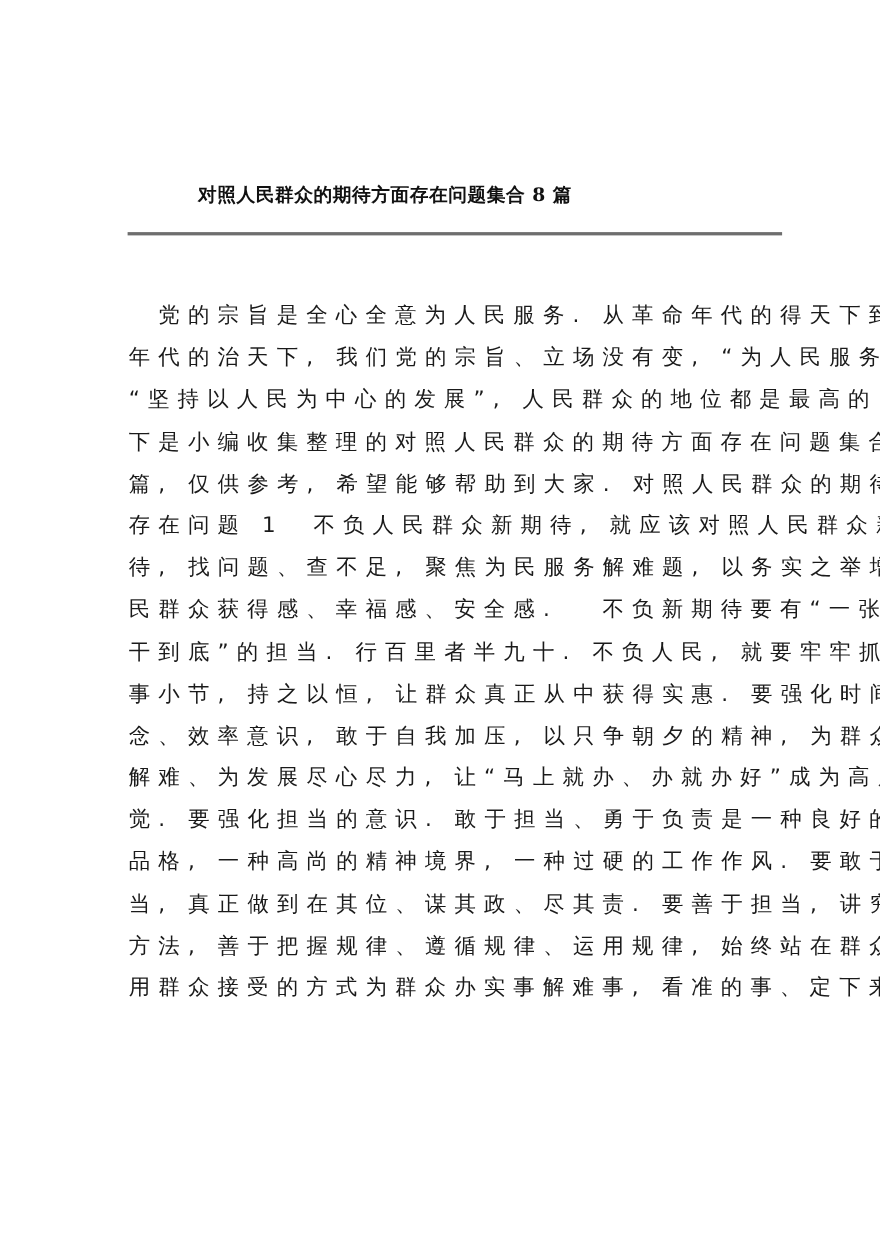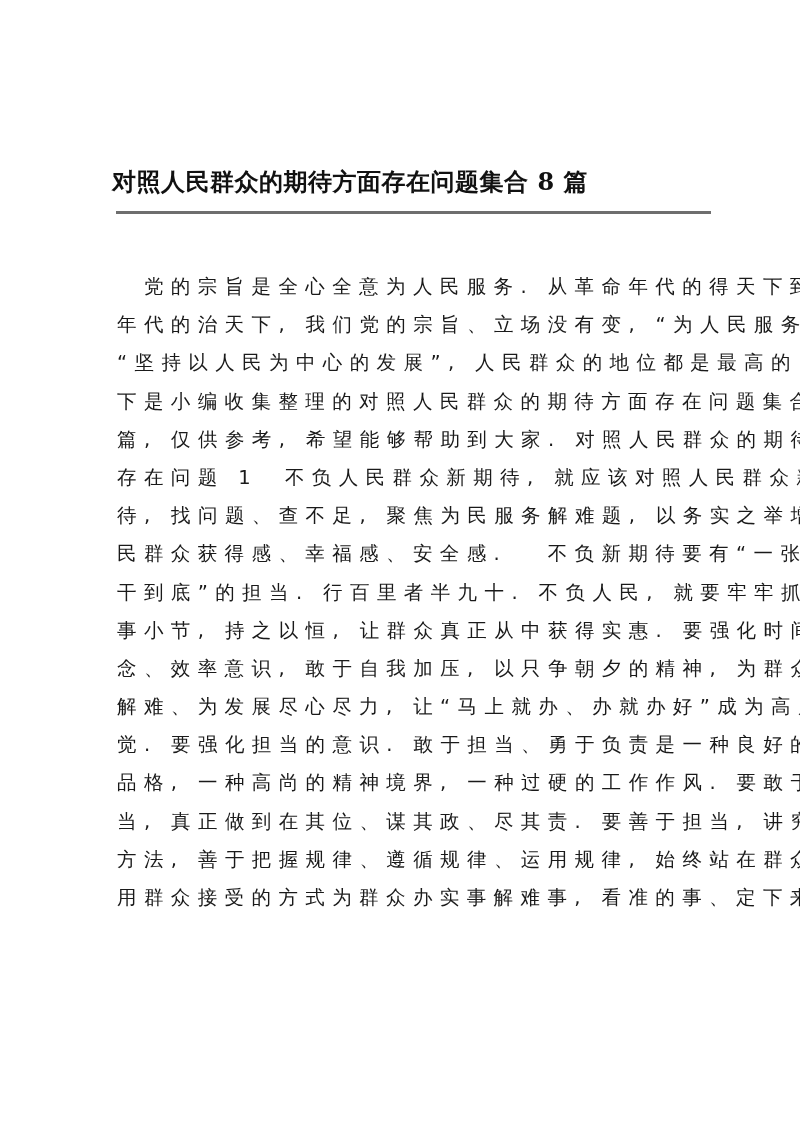--- a/index.html
+++ b/index.html
@@ -22,21 +22,21 @@
       background: #ffffff;
     }
     .title {
       position: absolute;
       top: 166px;
       left: 0;
       width: 700px;
       text-align: center;
       font-family: "DejaVu Serif", "Liberation Serif", serif;
       font-weight: bold;
-      font-size: 24px;
+      font-size: 17px;
       letter-spacing: 0.5px;
       color: #111111;
       margin: 0;
     }
     .rule {
       position: absolute;
       top: 211px;
       left: 116px;
       width: 595px;
       height: 3px;

